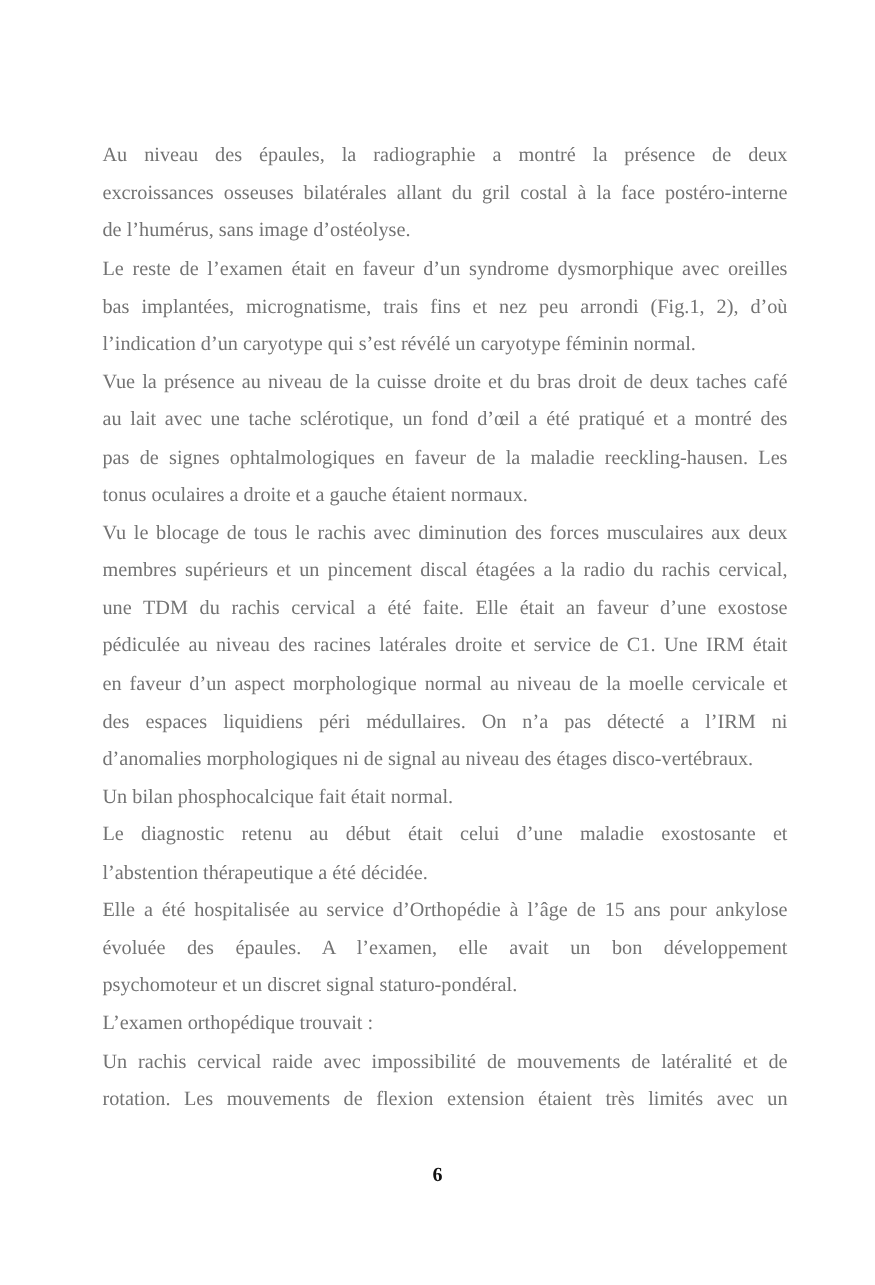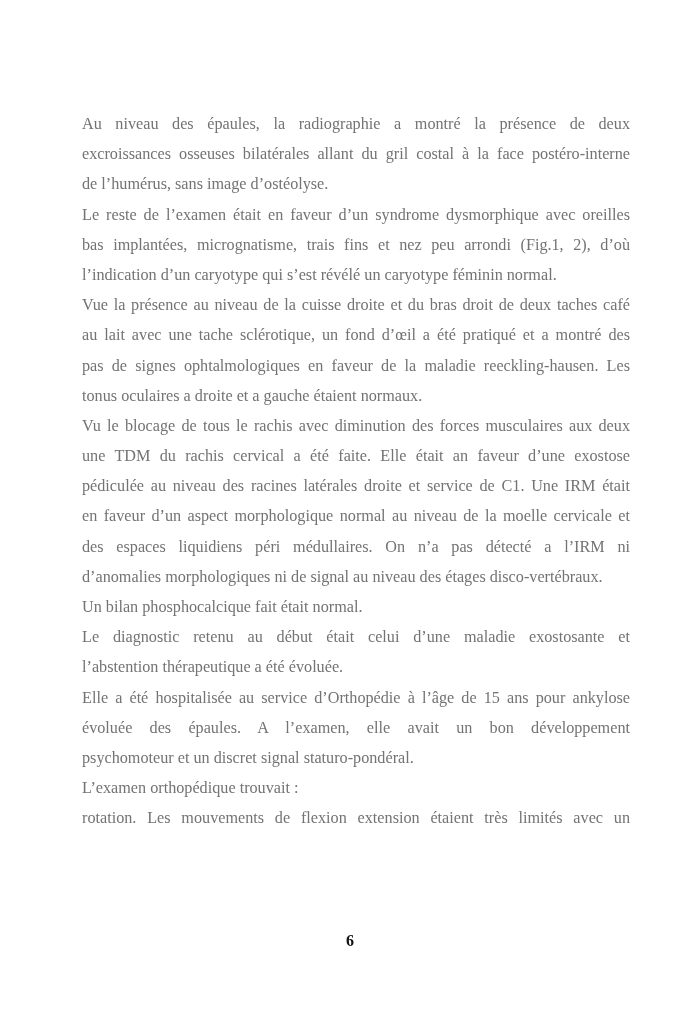--- a/index.html
+++ b/index.html
@@ -41,46 +41,48 @@
 
     <div>
       <span class="line">Vue la présence au niveau de la cuisse droite et du bras droit de deux taches café</span>
       <span class="line">au lait avec une tache sclérotique, un fond d’œil a été pratiqué et a montré des</span>
       <span class="line">pas de signes ophtalmologiques en faveur de la maladie reeckling-hausen. Les</span>
       <span class="line last">tonus oculaires a droite et a gauche étaient normaux.</span>
     </div>
 
     <div>
       <span class="line">Vu le blocage de tous le rachis avec diminution des forces musculaires aux deux</span>
+      <span class="line">membres supérieurs et un pincement discal étagées a la radio du rachis cervical,</span>
       <span class="line">une TDM du rachis cervical a été faite. Elle était an faveur d’une exostose</span>
       <span class="line">pédiculée au niveau des racines latérales droite et service de C1. Une IRM était</span>
       <span class="line">en faveur d’un aspect morphologique normal au niveau de la moelle cervicale et</span>
       <span class="line">des espaces liquidiens péri médullaires. On n’a pas détecté a l’IRM ni</span>
       <span class="line last">d’anomalies morphologiques ni de signal au niveau des étages disco-vertébraux.</span>
     </div>
 
     <div>
       <span class="line last">Un bilan phosphocalcique fait était normal.</span>
     </div>
 
     <div>
       <span class="line">Le diagnostic retenu au début était celui d’une maladie exostosante et</span>
-      <span class="line last">l’abstention thérapeutique a été évoluée.</span>
+      <span class="line last">l’abstention thérapeutique a été décidée.</span>
     </div>
 
     <div>
       <span class="line">Elle a été hospitalisée au service d’Orthopédie à l’âge de 15 ans pour ankylose</span>
       <span class="line">évoluée des épaules. A l’examen, elle avait un bon développement</span>
       <span class="line last">psychomoteur et un discret signal staturo-pondéral.</span>
     </div>
 
     <div>
       <span class="line last">L’examen orthopédique trouvait :</span>
     </div>
 
     <div>
+      <span class="line">Un rachis cervical raide avec impossibilité de mouvements de latéralité et de</span>
       <span class="line">rotation. Les mouvements de flexion extension étaient très limités avec un</span>
     </div>
 
   </div>
 
   <div class="page-number">6</div>
 </div>
 
 </body></html>

